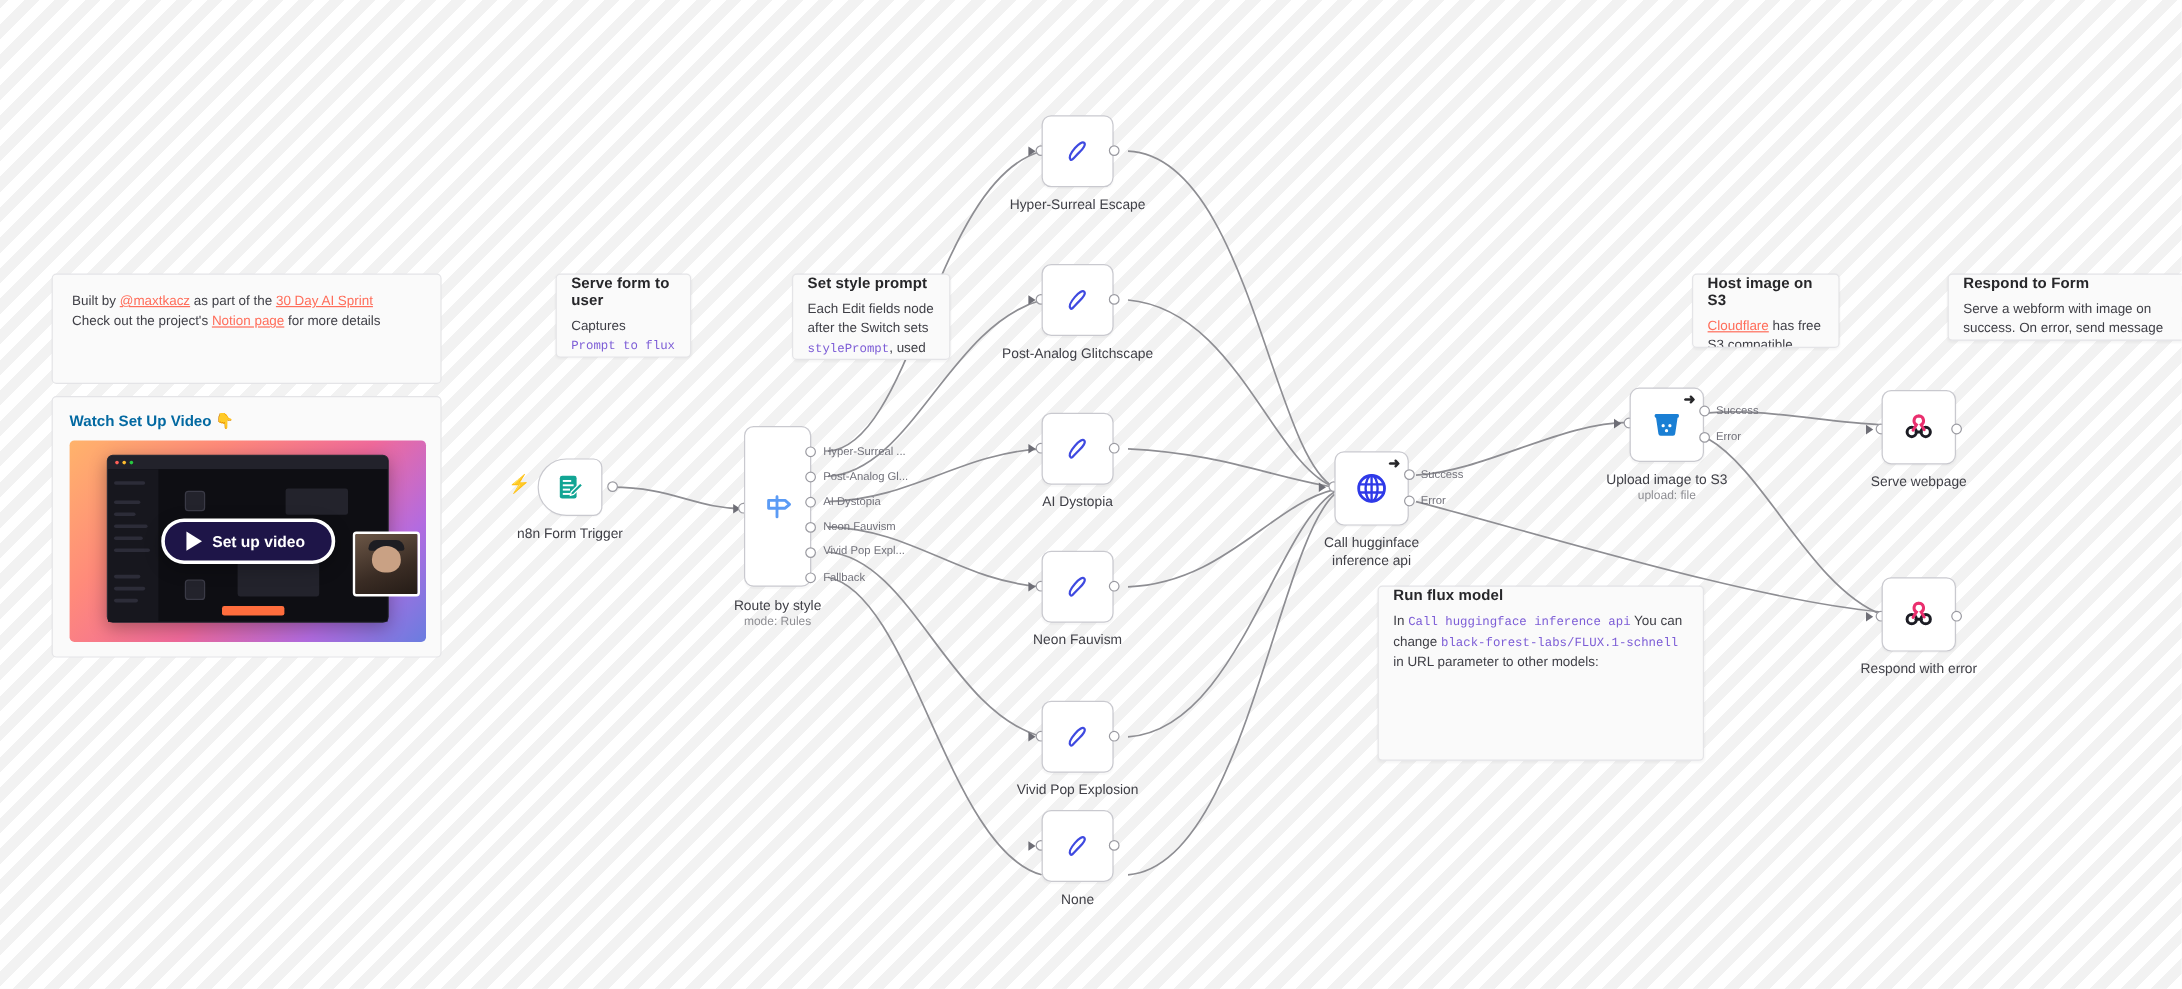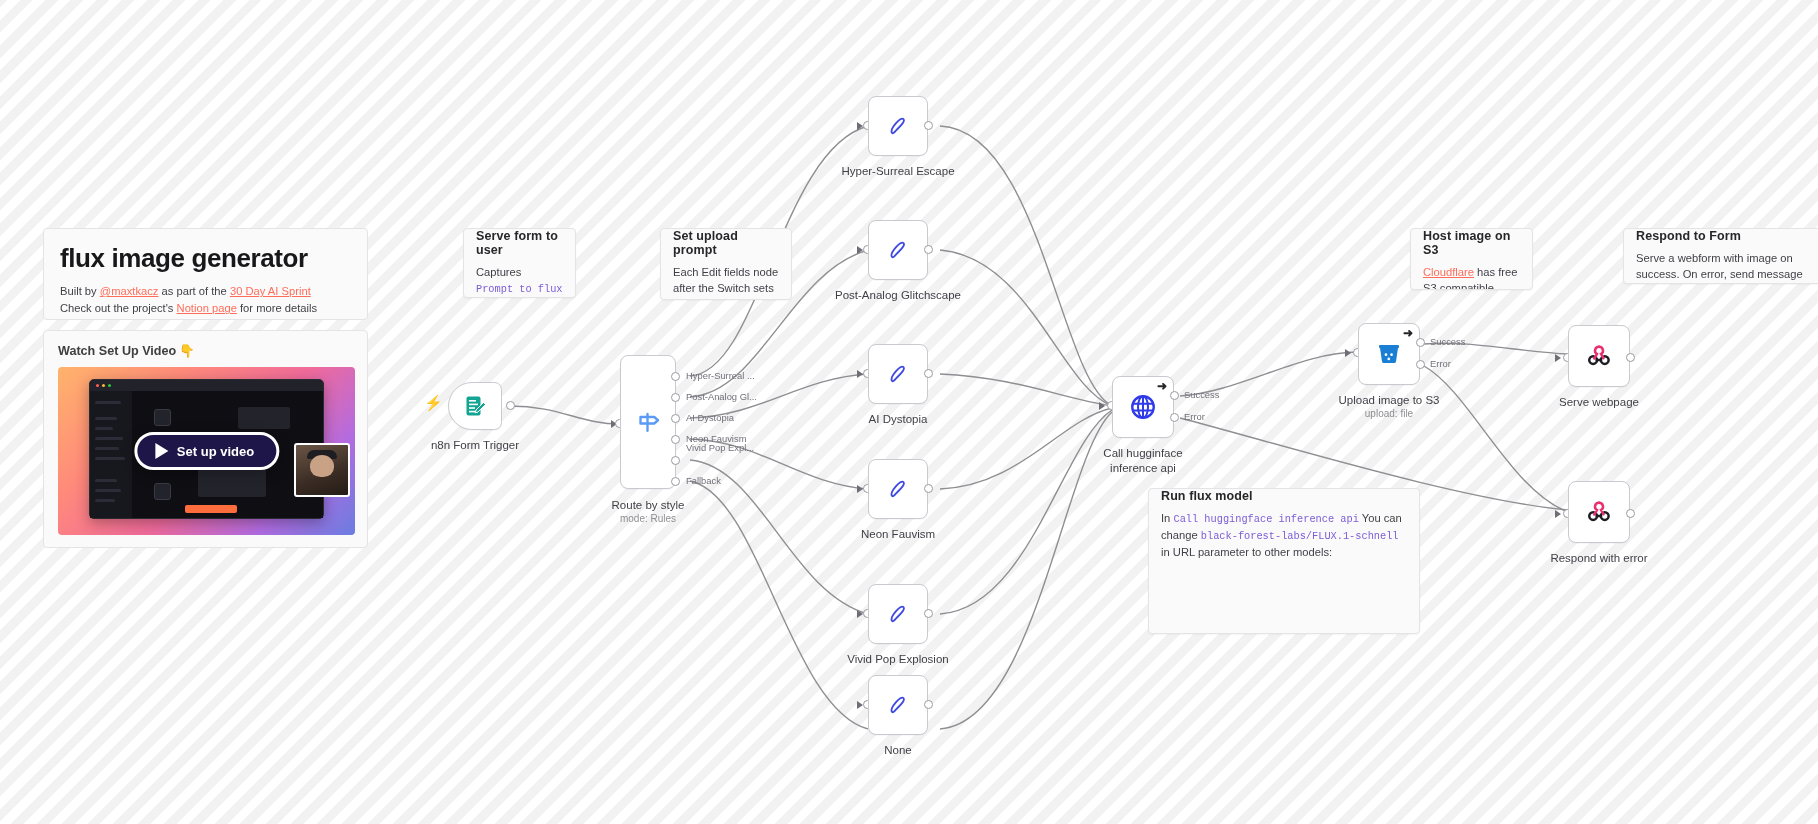--- a/index.html
+++ b/index.html
@@ -61,21 +61,21 @@
   .headcard h1 {
     margin:0 0 9px 0; font-size:26px; font-weight:700; color:#18181b; letter-spacing:-.4px;
   }
   .headcard .sub { font-size:11.2px; line-height:1.55; color:#3f3f46; }
 
   .videocard {
     position:absolute; left:43px; top:330px; width:325px; height:218px;
     background:#fafafa; border:1px solid #e4e4e7; border-radius:4px;
     padding: 12px 14px;
   }
-  .videocard .vtitle { font-size:12.6px; font-weight:700; color:#404040; margin-bottom:9px; }
+  .videocard .vtitle { font-size:12.6px; font-weight:700; color:#0369a1; margin-bottom:9px; }
   .thumb {
     position:relative; width:297px; height:168px; border-radius:4px; overflow:hidden;
     background: linear-gradient(135deg,#ffb36b 0%, #ff8a7a 28%, #f06a9b 55%, #b36be0 78%, #6a7de0 100%);
   }
   .thumb .browser {
     position:absolute; left:31px; top:12px; width:235px; height:140px;
     background:#16161c; border-radius:5px; border:1px solid #2a2a33;
     box-shadow:0 4px 14px rgba(0,0,0,.3);
   }
   .thumb .bbar { height:11px; background:#22222b; border-radius:4px 4px 0 0; position:relative;}
@@ -169,21 +169,20 @@
     <path d="M1180,396 C 1240,392 1300,352 1358,352"></path>
 
     <path d="M1180,418 C 1280,444 1460,500 1568,510"></path>
 
     <path d="M1424,344 C 1470,340 1520,352 1568,354"></path>
 
     <path d="M1424,366 C 1470,392 1510,490 1568,512"></path>
   </svg>
 
   <div class="headcard">
-    <h1>flux image generator</h1>
     <div class="sub">
       <span>Built by </span><a class="lnk" href="#">@maxtkacz</a><span> as part of the </span><a class="lnk" href="#">30 Day AI Sprint</a><br>
       <span>Check out the project's </span><a class="lnk" href="#">Notion page</a><span> for more details</span>
     </div>
   </div>
 
   <div class="videocard">
     <div class="vtitle">Watch Set Up Video 👇</div>
     <div class="thumb">
       <div class="browser">
@@ -224,21 +223,21 @@
   </div>
 
   <div class="sticky" style="left:415px; top:228px; width:113px; height:70px;">
     <div class="st-title">Serve form to user</div>
     <div class="st-body">
       <span>Captures </span><span class="code">Prompt to flux</span>
     </div>
   </div>
 
   <div class="sticky" style="left:612px; top:228px; width:132px; height:72px;">
-    <div class="st-title">Set upload prompt</div>
+    <div class="st-title">Set style prompt</div>
     <div class="st-body">
       <span>Each Edit fields node after the Switch sets </span><span class="code">stylePrompt</span><span>, used in huggingface node.</span>
     </div>
   </div>
 
   <div class="sticky" style="left:1362px; top:228px; width:123px; height:62px;">
     <div class="st-title">Host image on S3</div>
     <div class="st-body">
       <a class="lnk" href="#">Cloudflare</a><span> has free S3 compatible hosting. They call it "R2".</span>
     </div>
@@ -285,21 +284,21 @@
 
     <span class="port" style="left:51px; top:17px;"></span>
     <span class="portlabel" style="left:66px; top:15px;">Hyper-Surreal ...</span>
     <span class="port" style="left:51px; top:38px;"></span>
     <span class="portlabel" style="left:66px; top:36px;">Post-Analog Gl...</span>
     <span class="port" style="left:51px; top:59px;"></span>
     <span class="portlabel" style="left:66px; top:57px;">AI Dystopia</span>
     <span class="port" style="left:51px; top:80px;"></span>
     <span class="portlabel" style="left:66px; top:78px;">Neon Fauvism</span>
     <span class="port" style="left:51px; top:101px;"></span>
-    <span class="portlabel" style="left:66px; top:87px;">Vivid Pop Expl...</span>
+    <span class="portlabel" style="left:66px; top:98px;">Vivid Pop Expl...</span>
     <span class="port" style="left:51px; top:122px;"></span>
     <span class="portlabel" style="left:66px; top:120px;">Fallback</span>
     <span class="nlabel" style="top:143px;">Route by style</span>
     <span class="nlabel nsub" style="top:158px;">mode: Rules</span>
   </div>
 
   <div class="node" style="left:868px; top:96px;">
     <span class="arrowin" style="left:-11px; top:26px;"></span>
     <span class="port" style="left:-5px; top:25px;"></span>
     <div class="box" style="width:60px;height:60px;">

